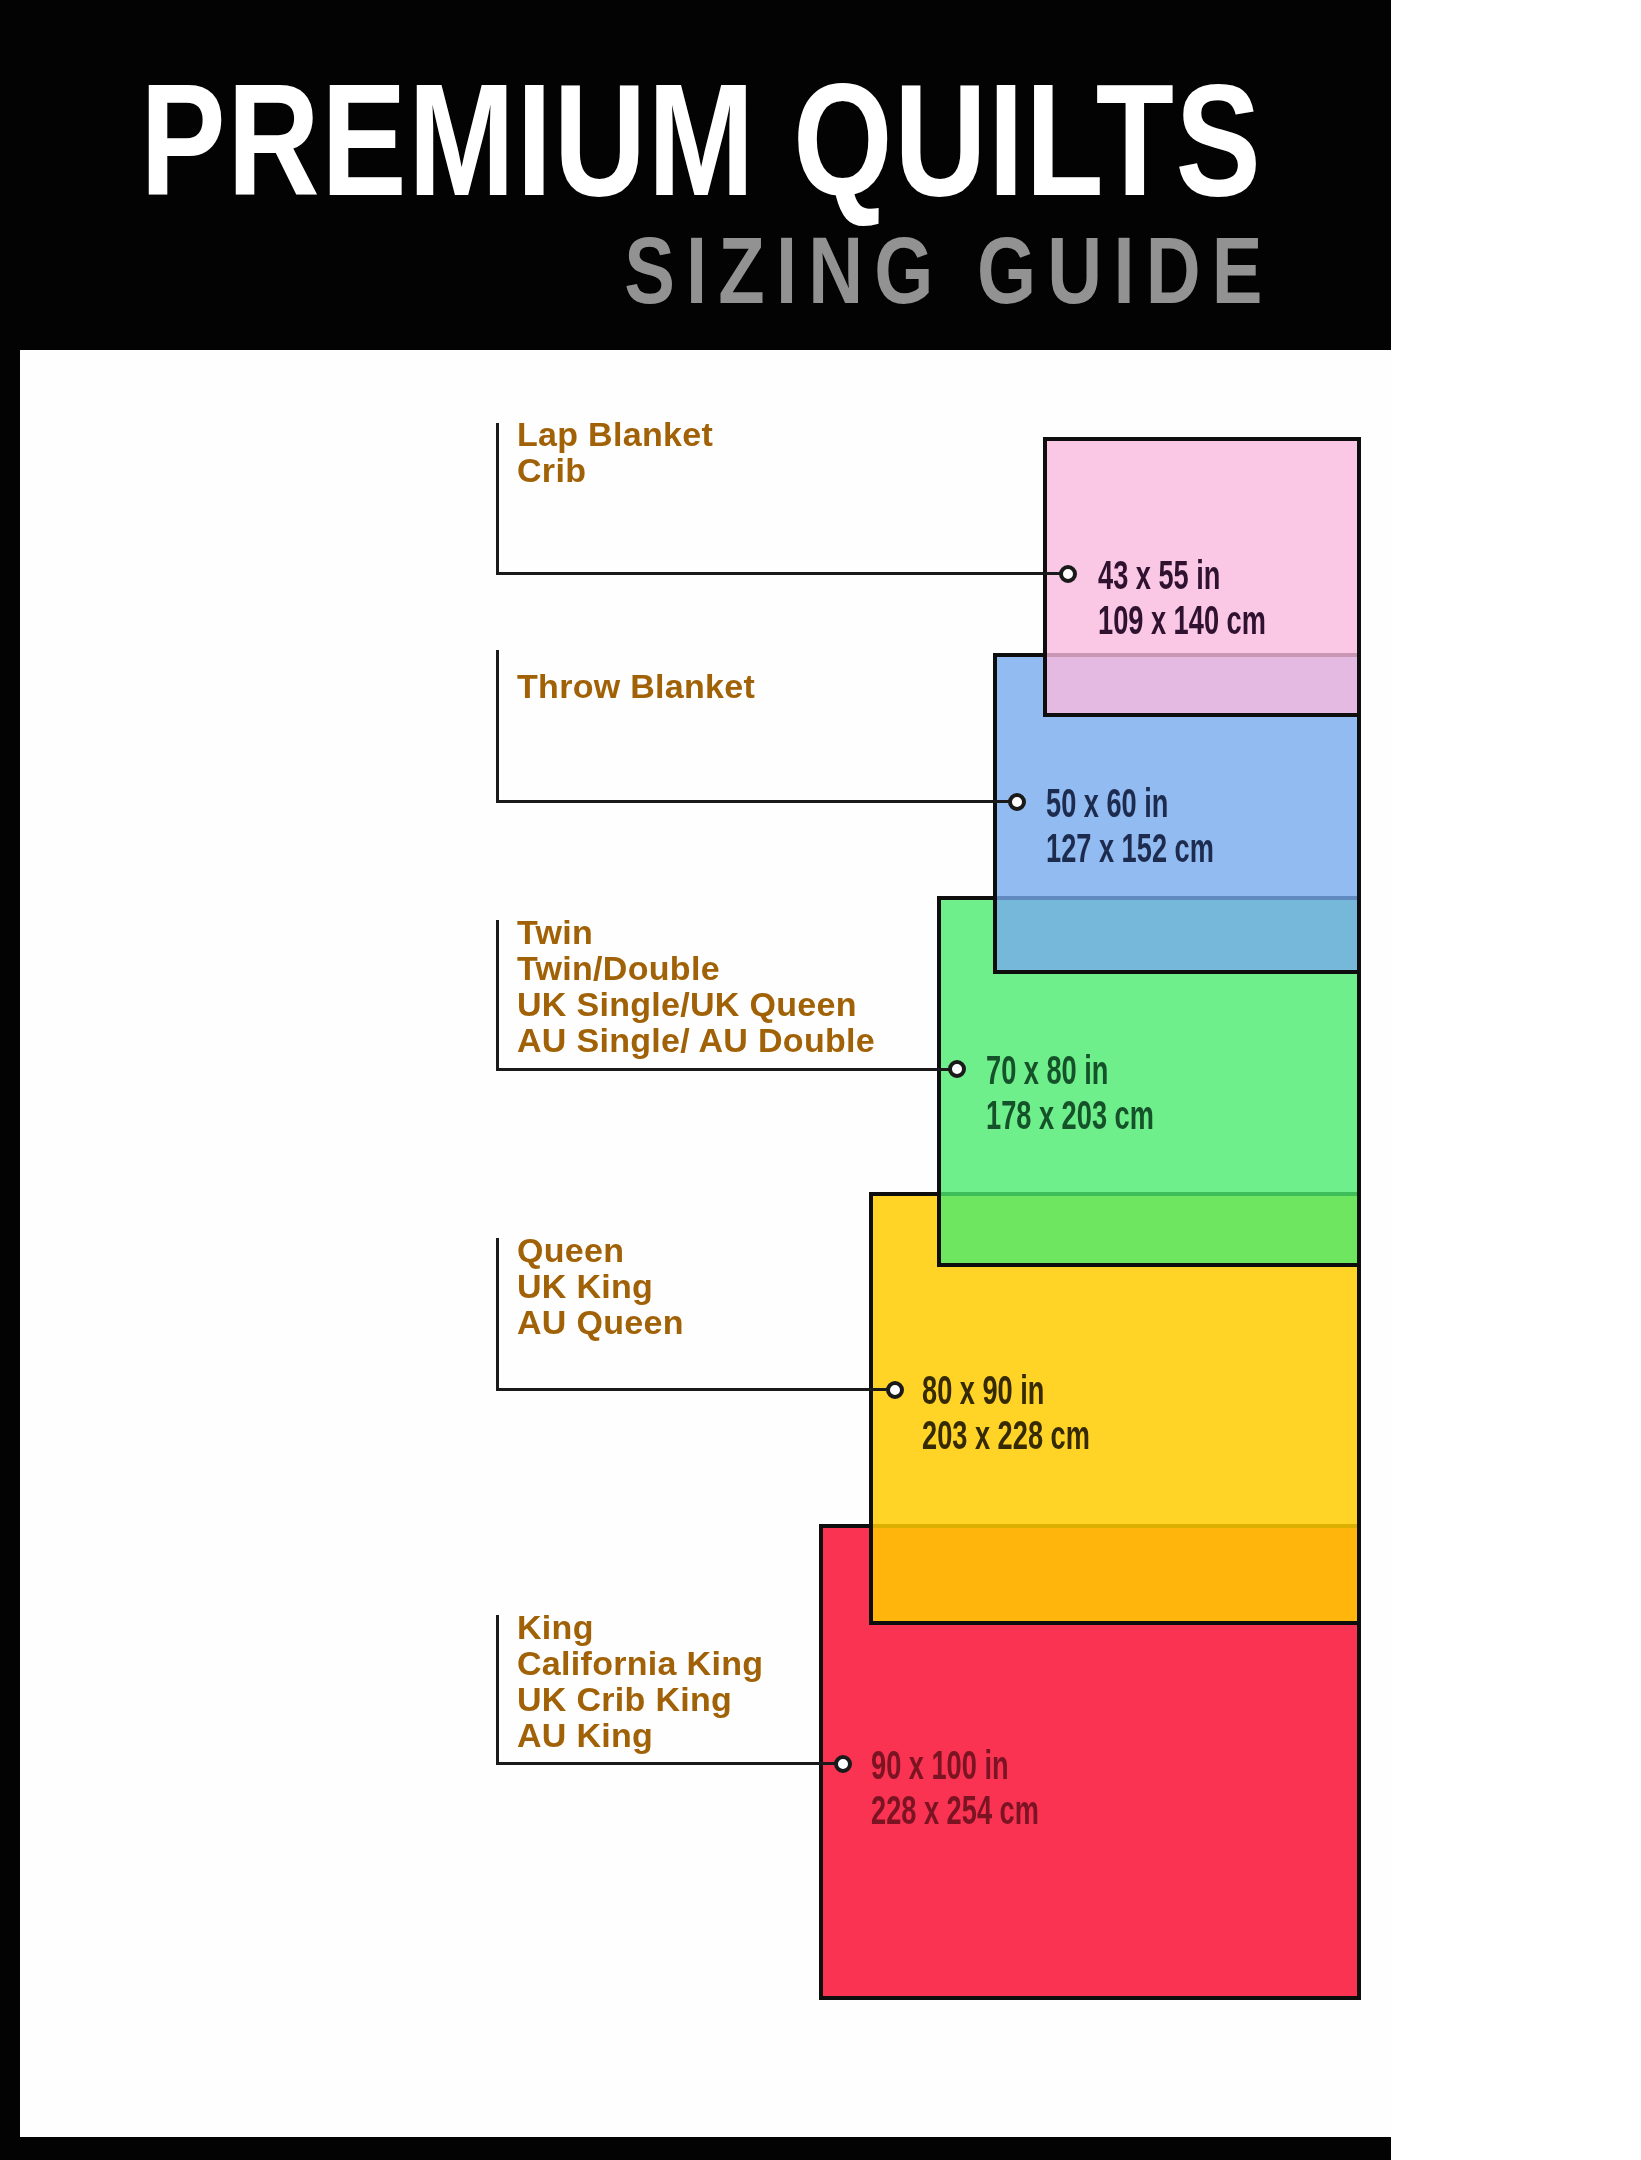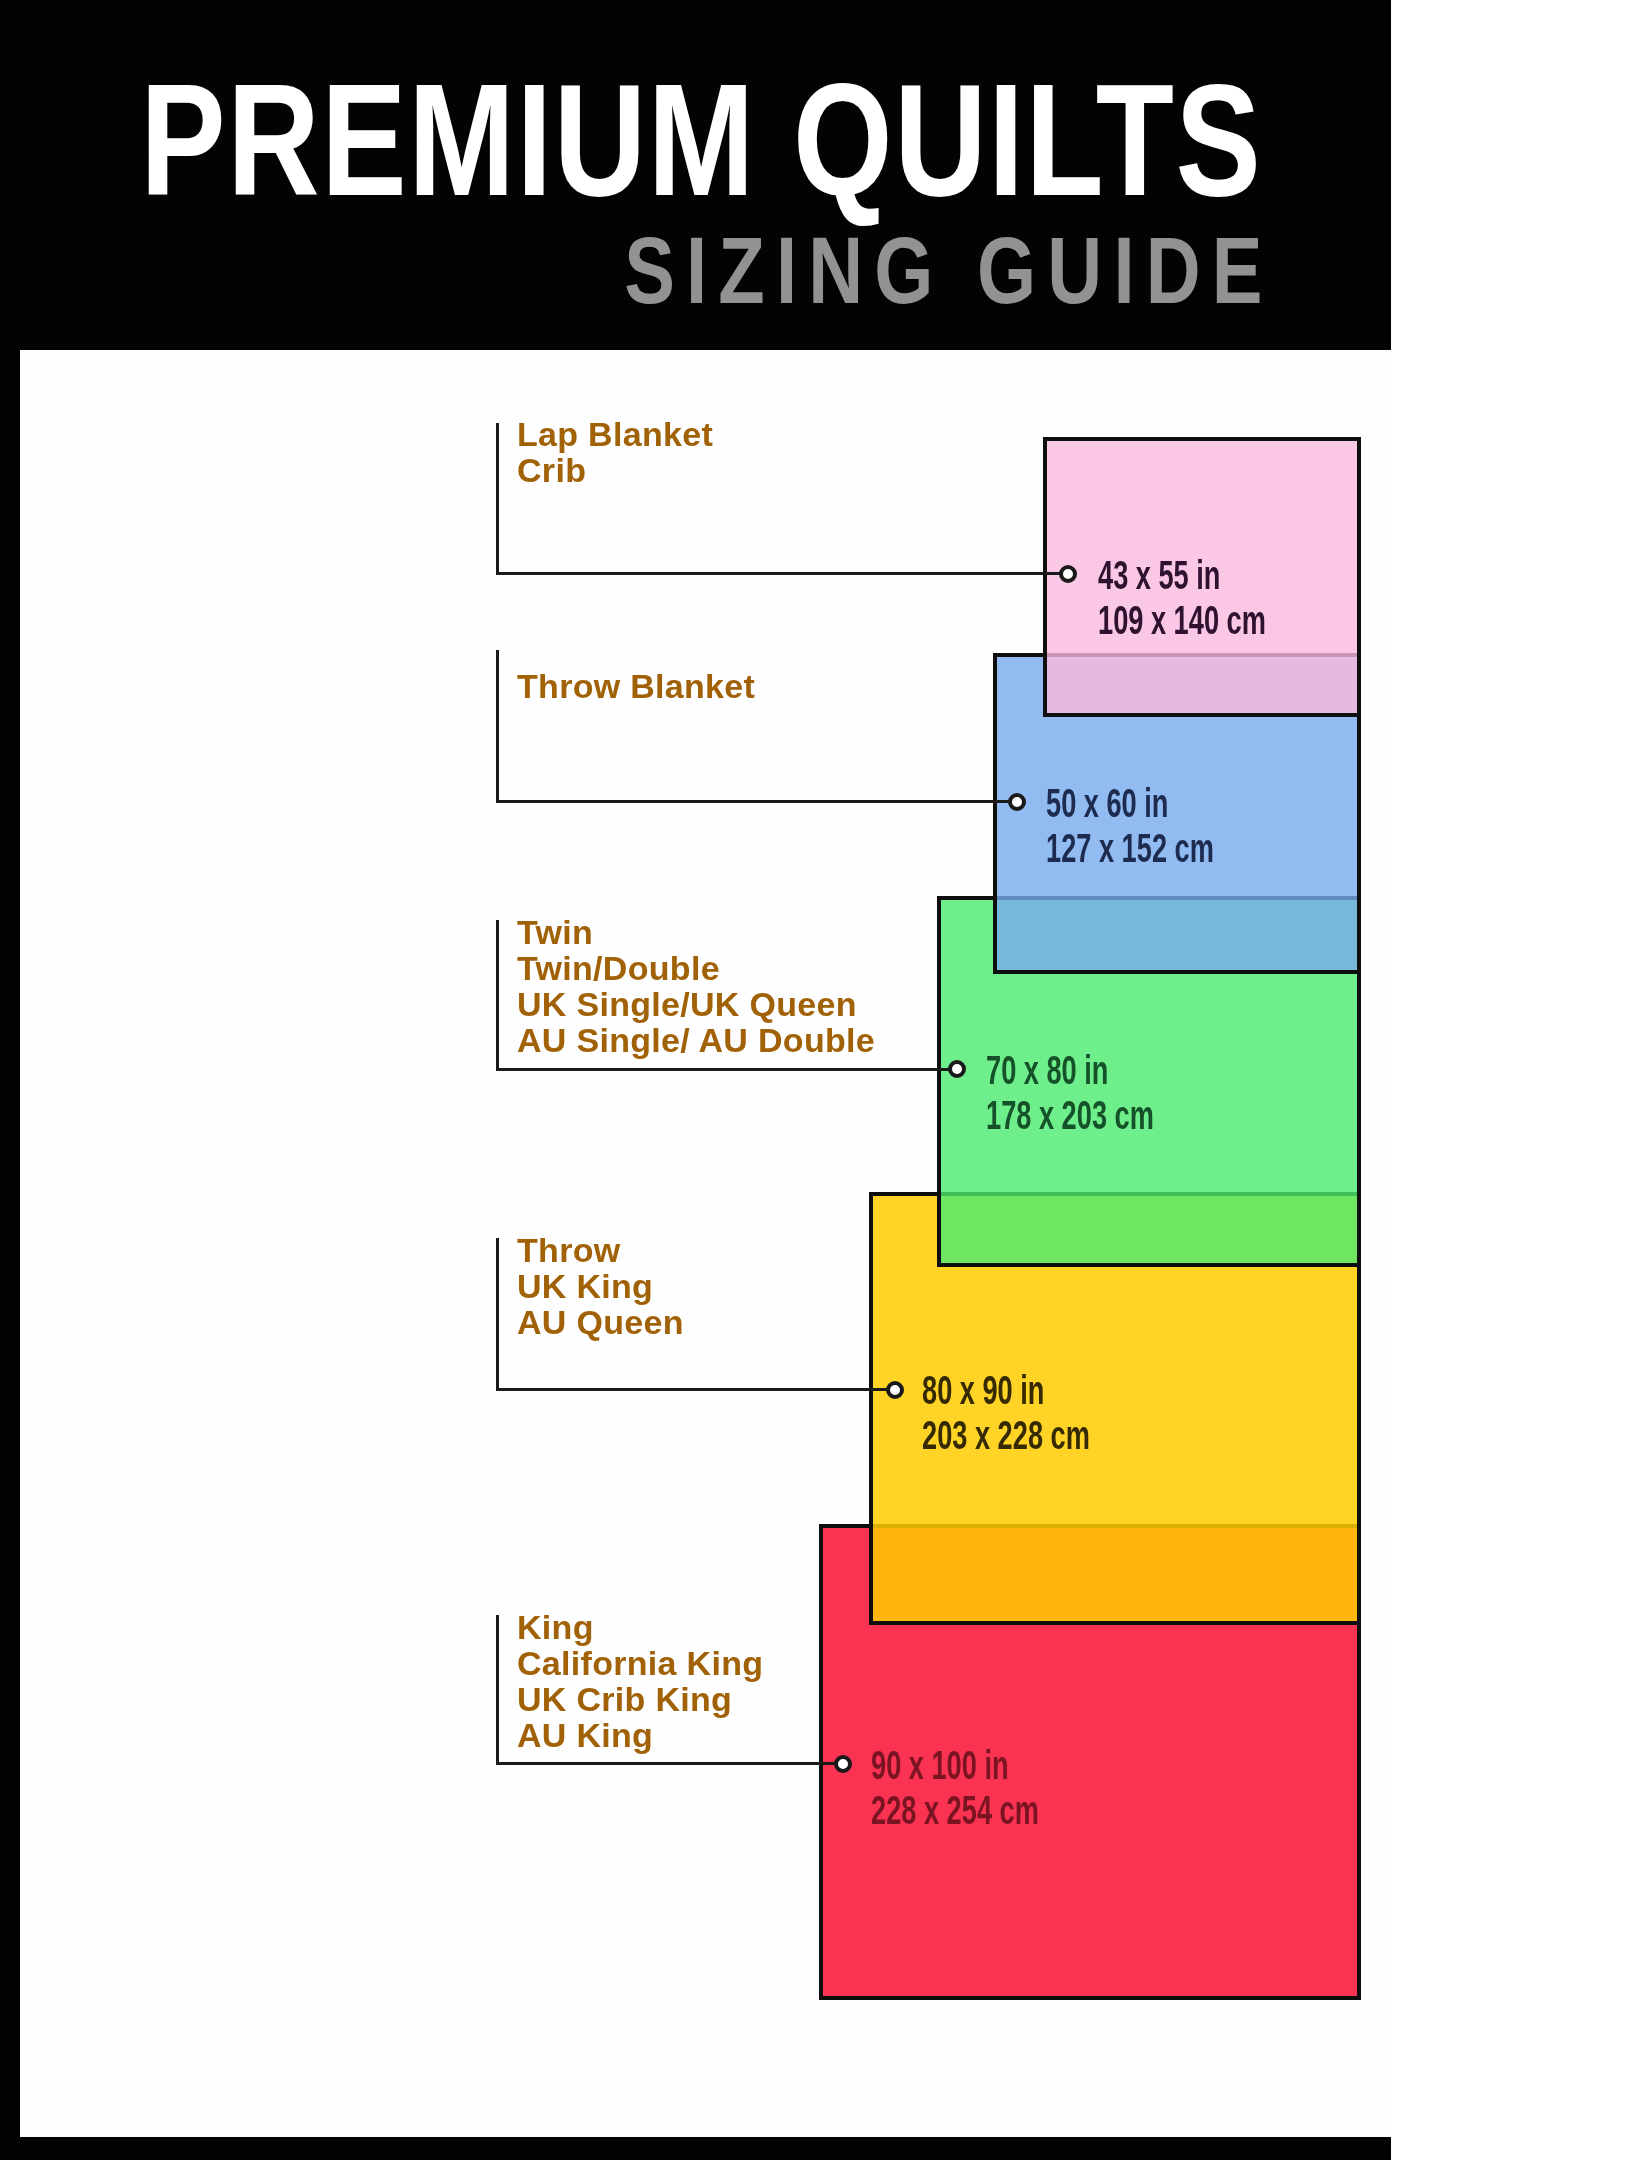--- a/index.html
+++ b/index.html
@@ -76,21 +76,21 @@
   <div class="label" style="left:517px;top:668px;">
     <div>Throw Blanket</div>
   </div>
   <div class="label" style="left:517px;top:914px;">
     <div>Twin</div>
     <div>Twin/Double</div>
     <div>UK Single/UK Queen</div>
     <div>AU Single/ AU Double</div>
   </div>
   <div class="label" style="left:517px;top:1232px;">
-    <div>Throw</div>
+    <div>Queen</div>
     <div>UK King</div>
     <div>AU Queen</div>
   </div>
   <div class="label" style="left:517px;top:1609px;">
     <div>King</div>
     <div>California King</div>
     <div>UK Crib King</div>
     <div>AU King</div>
   </div>
 

